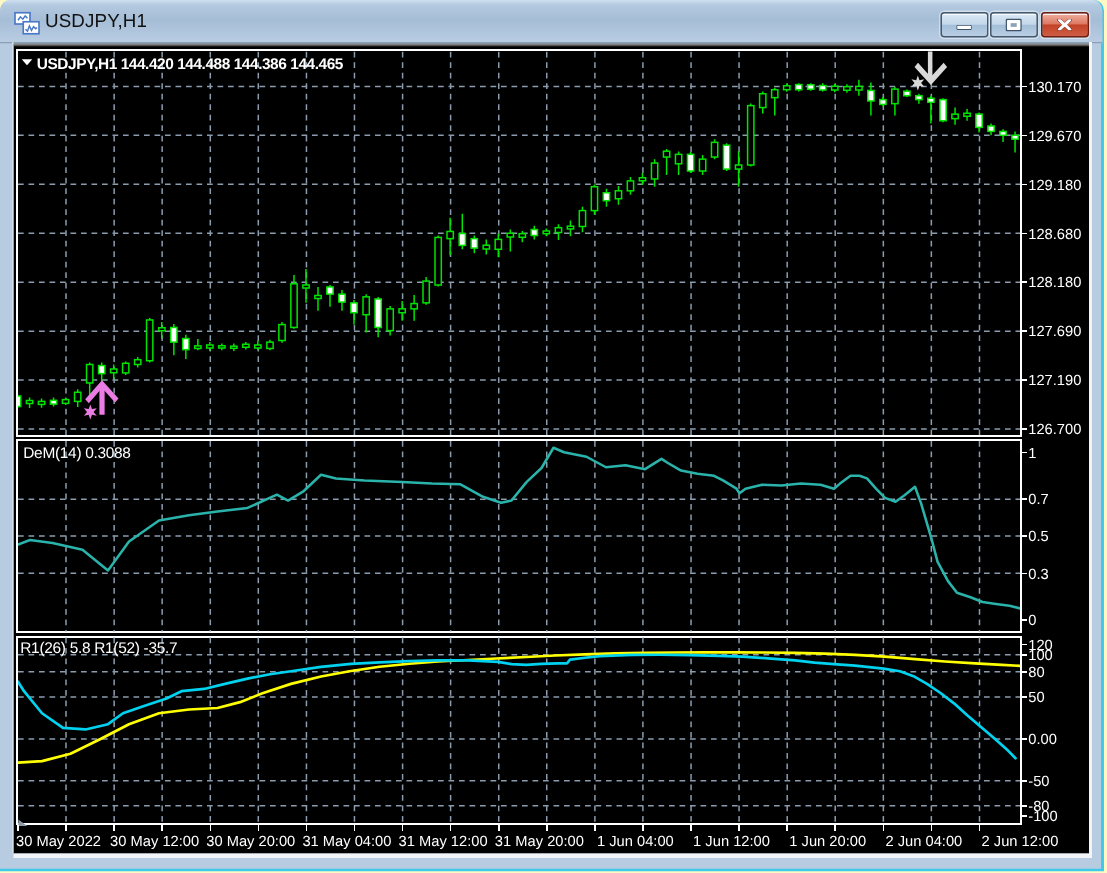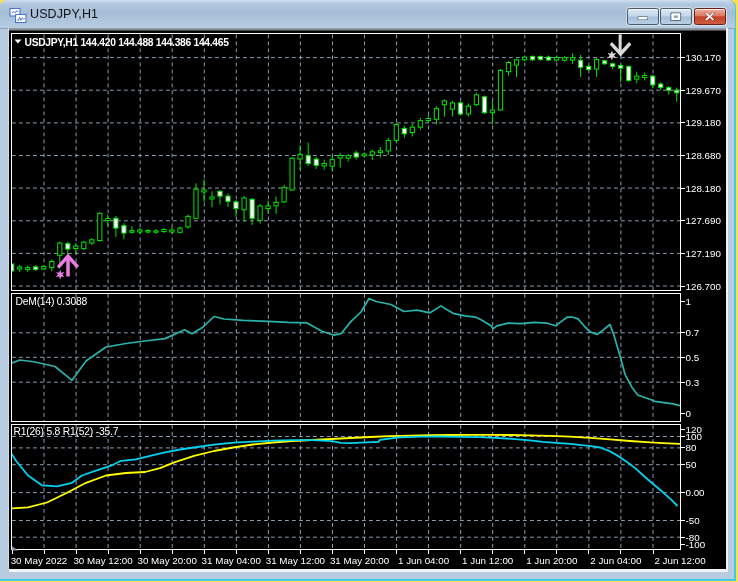--- a/index.html
+++ b/index.html
@@ -1,16 +1,16 @@
 <!DOCTYPE html>
 <html><head><meta charset="utf-8">
 <style>
   html,body{margin:0;padding:0;background:#000;}
   *{box-sizing:border-box;}
-  #page{position:relative;width:738px;height:582px;background:#fde047;overflow:hidden;font-family:"Liberation Sans",sans-serif;}
+  #page{position:relative;width:738px;height:582px;background:#fef9c3;overflow:hidden;font-family:"Liberation Sans",sans-serif;}
   #frame{position:absolute;left:0;top:0;width:736px;height:580.5px;background:#b7cbe1;
     border-right:2px solid #3fc9ea;border-bottom:2px solid #3fc9ea;border-radius:7px 7px 0 0;}
   #titlebar{position:absolute;left:0;top:0;width:735px;height:29px;border-radius:7px 7px 0 0;
     background:linear-gradient(180deg,#cedff0 0%,#b3c9e0 12%,#a5bdd6 45%,#abc2da 62%,#bacee3 100%);
     box-shadow:inset 0 -1px 0 #8ba0b4;}
   #title{position:absolute;left:30px;top:7px;font-size:12.5px;color:#111;letter-spacing:0.1px;}
   .btn{position:absolute;top:8px;width:31.5px;height:17px;border-radius:2.5px;border:1px solid #47596c;
     box-shadow:0 0 0 1px rgba(255,255,255,0.45), inset 0 1px 0 rgba(255,255,255,0.8);}
   #bmin{left:627px;background:linear-gradient(180deg,#dce9f5 0%,#c2d6ea 48%,#a3bfd9 52%,#bacfe4 100%);}
   #bmax{left:660px;background:linear-gradient(180deg,#dce9f5 0%,#c2d6ea 48%,#a3bfd9 52%,#bacfe4 100%);}

